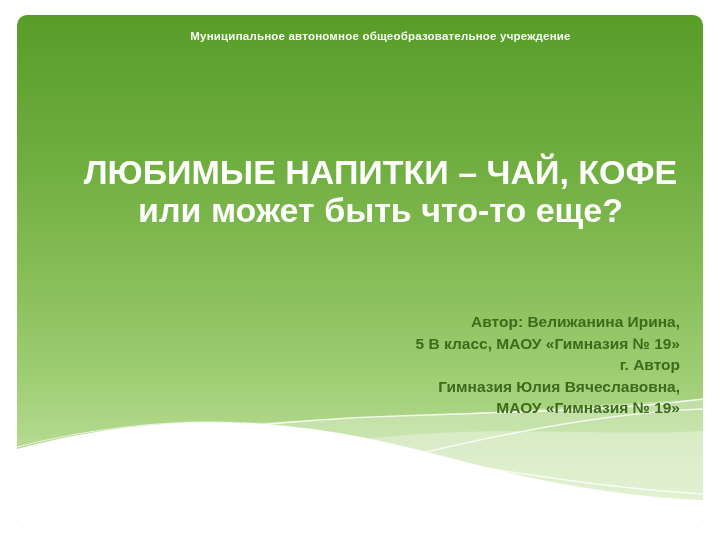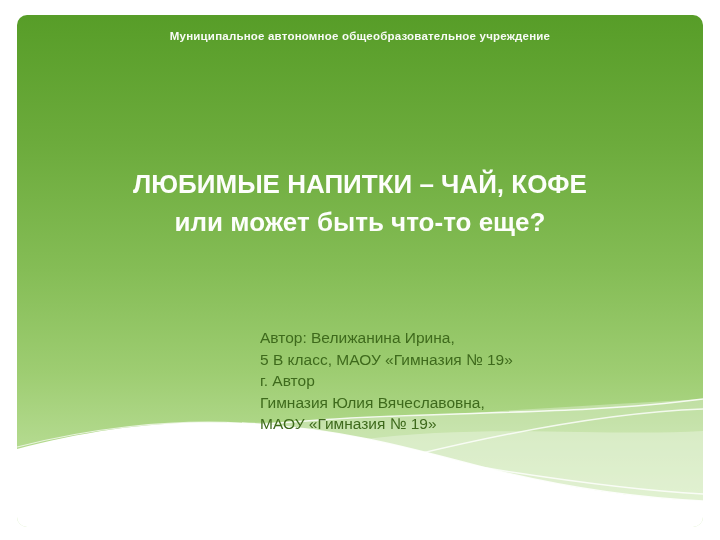--- a/index.html
+++ b/index.html
@@ -50,41 +50,42 @@
     z-index: 2;
     color: rgba(255,255,255,0.96);
     font-size: 11.5px;
     font-weight: 700;
     line-height: 17px;
     letter-spacing: 0.2px;
   }
   .title {
     position: absolute;
     left: 0;
-    top: 150px;
+    top: 138px;
     width: 100%;
     text-align: center;
     z-index: 2;
     color: #fdfefb;
-    font-size: 26px;
+    font-size: 34px;
     font-weight: 700;
     line-height: 38px;
   }
   .author {
     position: absolute;
     right: 23px;
-    top: 312px;
+    top: 296px;
     width: 420px;
+    text-align: right;
     z-index: 2;
     color: #3e6a1c;
     font-size: 15.5px;
-    font-weight: 400;
+    font-weight: 700;
     line-height: 21.5px;
   }
-  .line { display: block; }
+  .line { display: block; padding-left: 41px; }
 </style>
 </head>
 <body>
 
 <div class="stage">
   <div class="slide">
 
     <svg class="waves" viewBox="0 0 686 130" preserveAspectRatio="none" aria-hidden="true">
 
       <path d="M225,26 C380,22 540,10 686,2 L686,104 C625,101 555,93 465,70 C390,50 320,31 225,26 Z" fill="rgba(255,255,255,0.30)"></path>

